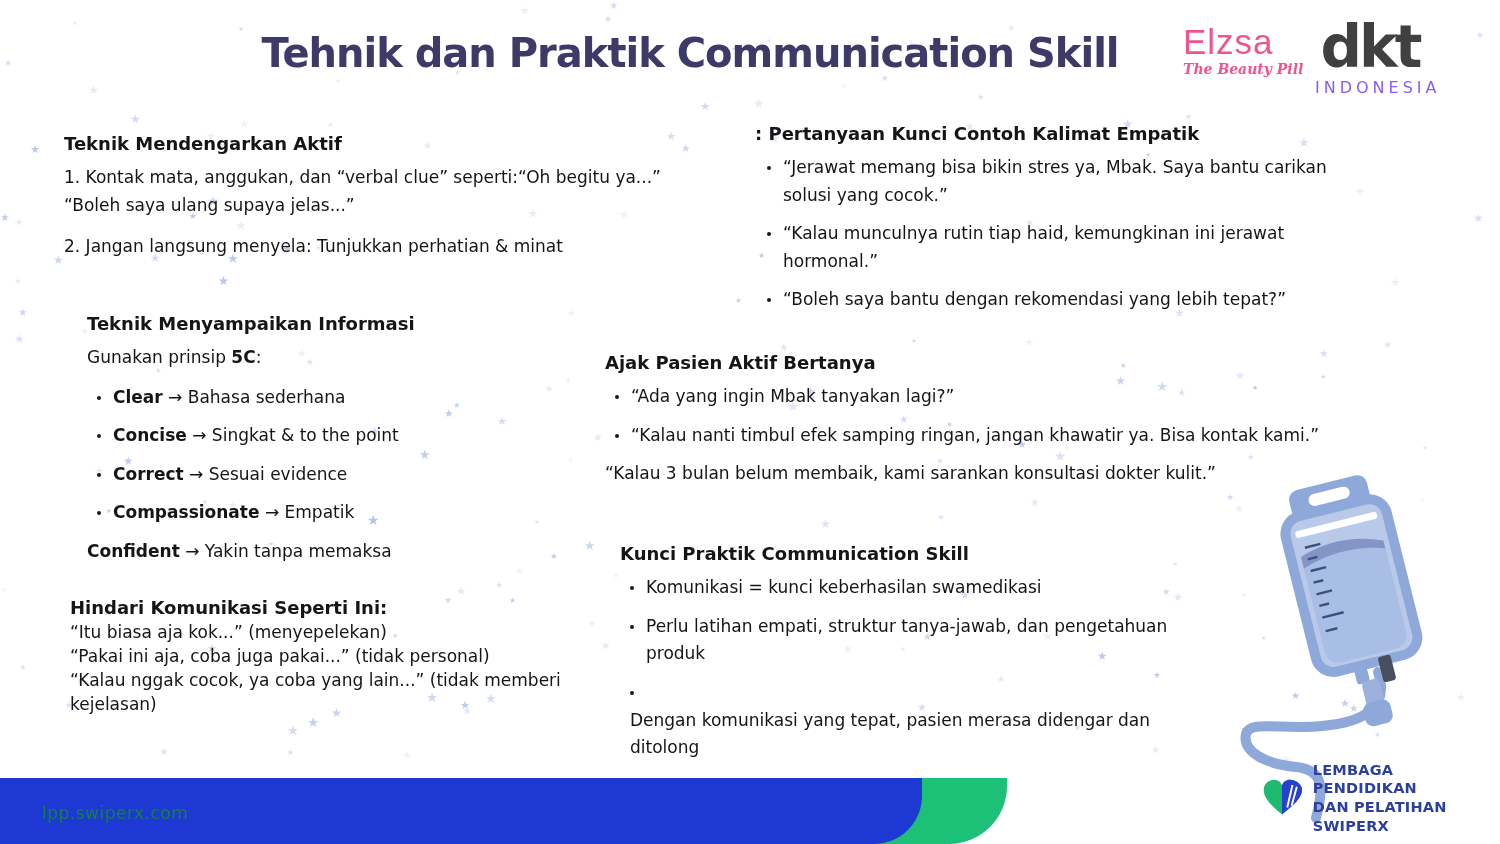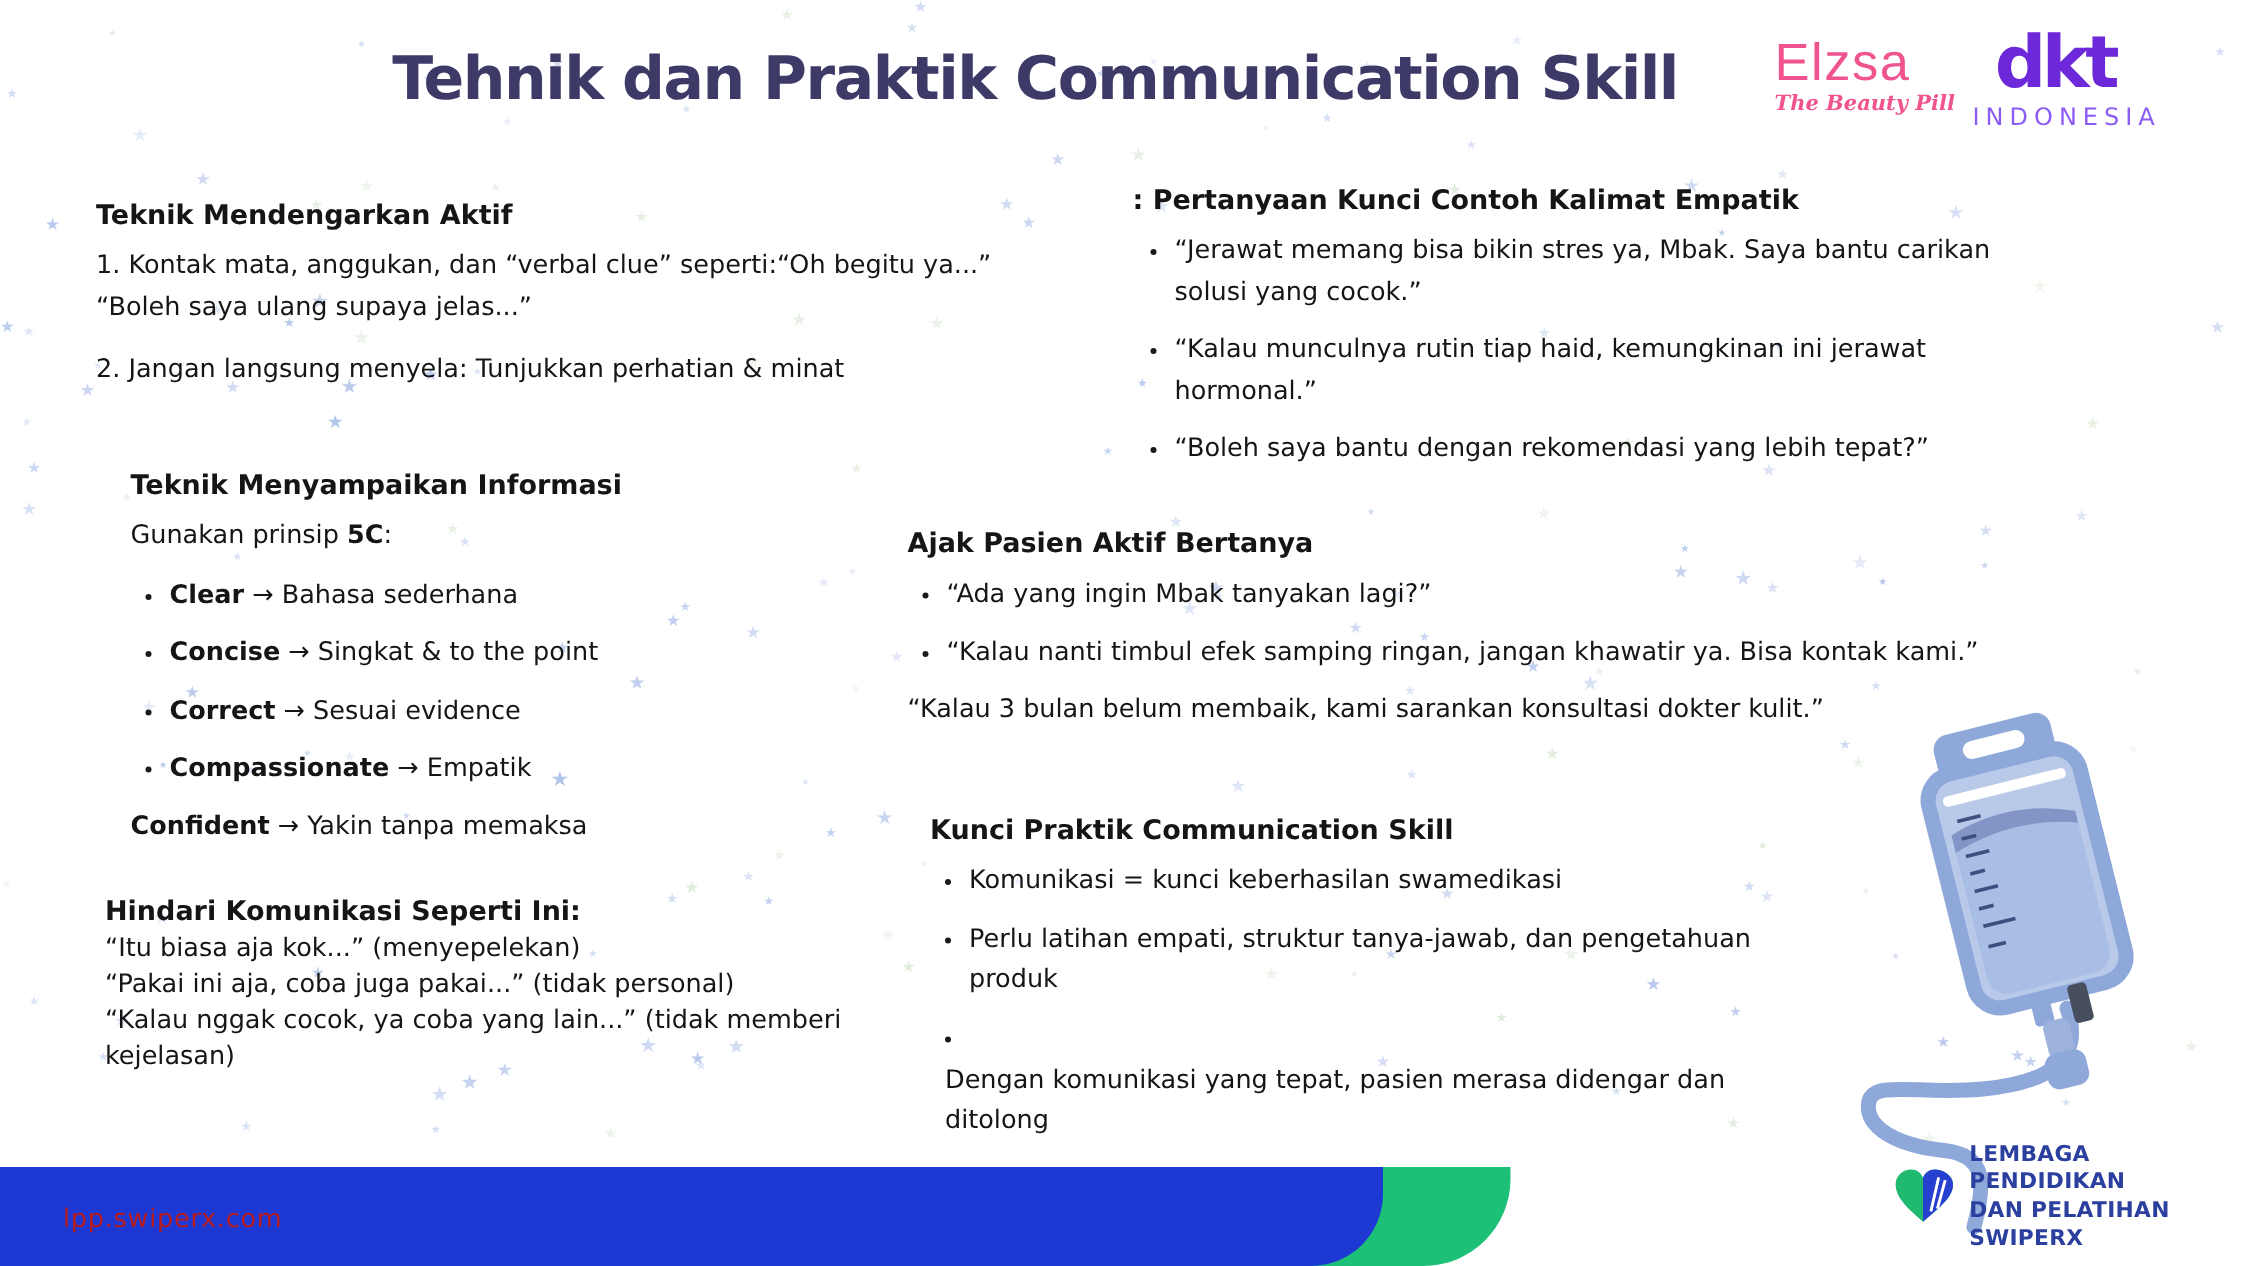--- a/index.html
+++ b/index.html
@@ -14,35 +14,35 @@
   .title{
     position:absolute;left:190px;top:30px;width:1000px;text-align:center;
     font-size:40px;font-weight:800;letter-spacing:-1px;color:#3e3a68;
   }
 
   
   .elzsa{position:absolute;left:1183px;top:24px;width:125px;text-align:left;}
   .elzsa-name{font-family:"Liberation Sans",sans-serif;font-size:35px;font-weight:400;color:#f0548f;line-height:1;letter-spacing:1px;}
   .elzsa-tag{font-family:"DejaVu Serif",serif;font-style:italic;font-weight:700;font-size:14px;color:#f0548f;margin-top:2px;}
   .dkt{position:absolute;left:1315px;top:18px;width:110px;text-align:center;}
-  .dkt-name{font-size:48px;font-weight:800;letter-spacing:-3px;color:#6d28d9;line-height:1;}
+  .dkt-name{font-size:58px;font-weight:800;letter-spacing:-3px;color:#404040;line-height:1;}
   .dkt-sub{font-size:16px;color:#8b5cf6;letter-spacing:4px;margin-top:2px;}
 
   .sec{position:absolute;}
   .sec-heading{font-weight:700;font-size:18px;margin:0 0 10px 0;}
   .body-text{font-size:17px;line-height:1.62;}
   .para{margin:0 0 14px 0;}
   .bullet-row{display:flex;gap:12px;margin-bottom:11px;}
   .dot{width:4px;height:4px;border-radius:50%;background:#1a1a1a;margin-top:12px;flex:none;}
   b{font-weight:700;}
 
   
   .footer-green{position:absolute;left:0;bottom:0;width:1007px;height:66px;background:#1dc077;border-bottom-right-radius:58px;z-index:3;}
   .footer-blue{position:absolute;left:0;bottom:0;width:922px;height:66px;background:#1e38d4;border-bottom-right-radius:48px;z-index:4;}
-  .footer-site{position:absolute;left:42px;bottom:21px;z-index:5;color:#b91c1c;font-size:17px;letter-spacing:0.5px;}
+  .footer-site{position:absolute;left:42px;bottom:21px;z-index:5;color:#15803d;font-size:17px;letter-spacing:0.5px;}
   .lpp-logo{position:absolute;left:1262px;bottom:8px;z-index:5;display:flex;align-items:center;gap:9px;}
   .lpp-text{color:#2b3f9e;font-weight:700;font-size:14.5px;line-height:1.3;letter-spacing:0.2px;}
 
   .ivbag{position:absolute;left:1200px;top:472px;z-index:1;}
 </style>
 </head>
 <body>
 
 <div class="slide">
 

